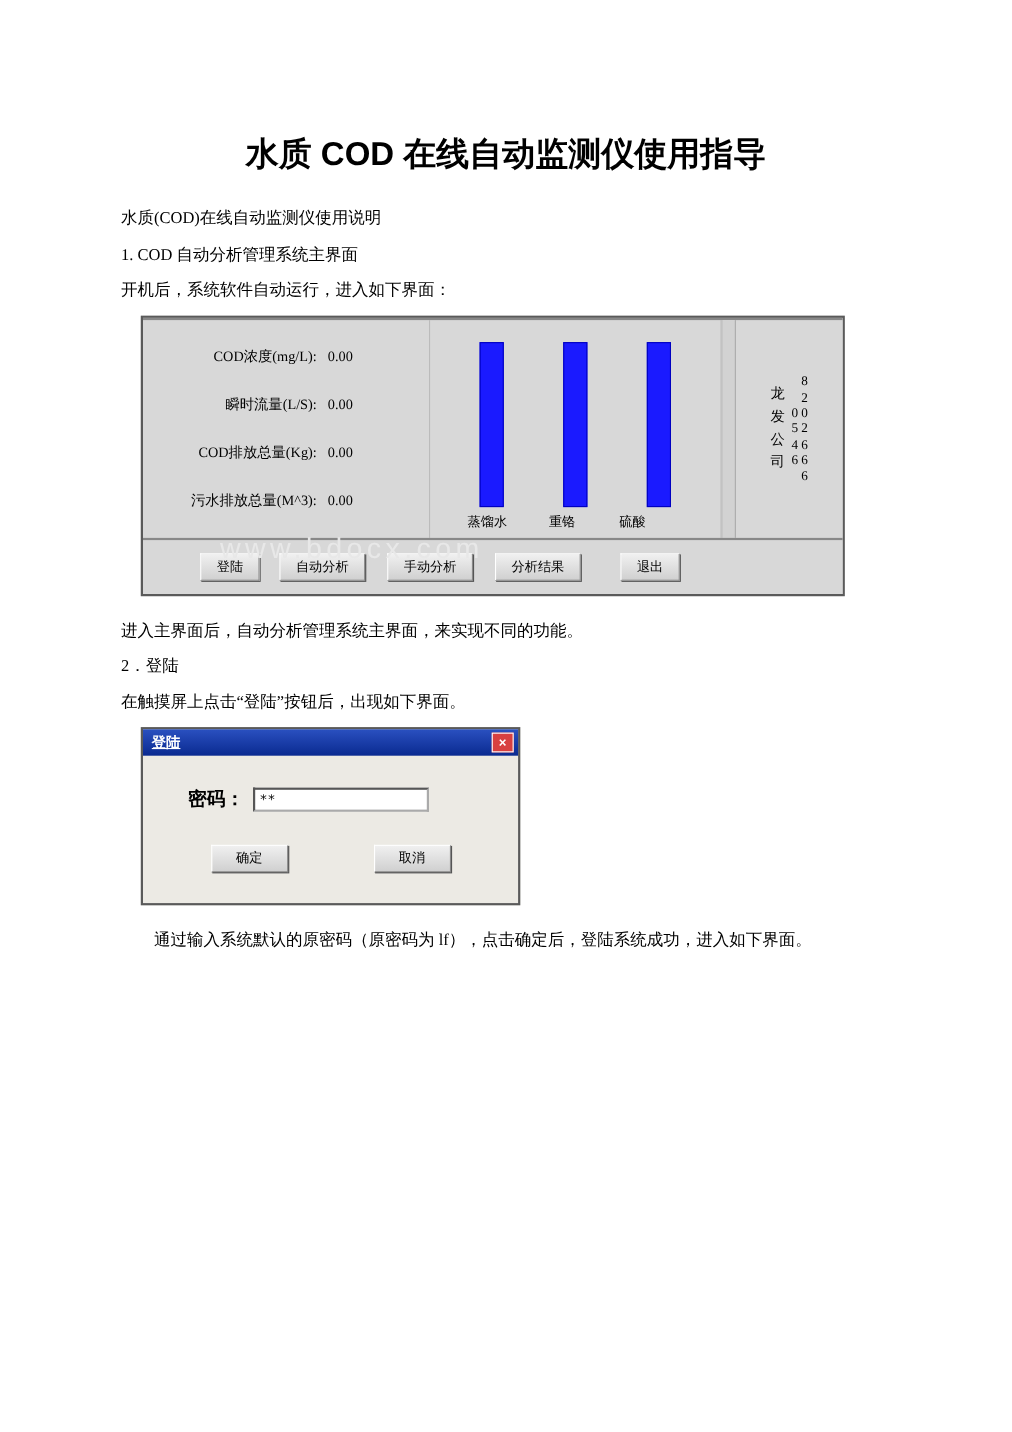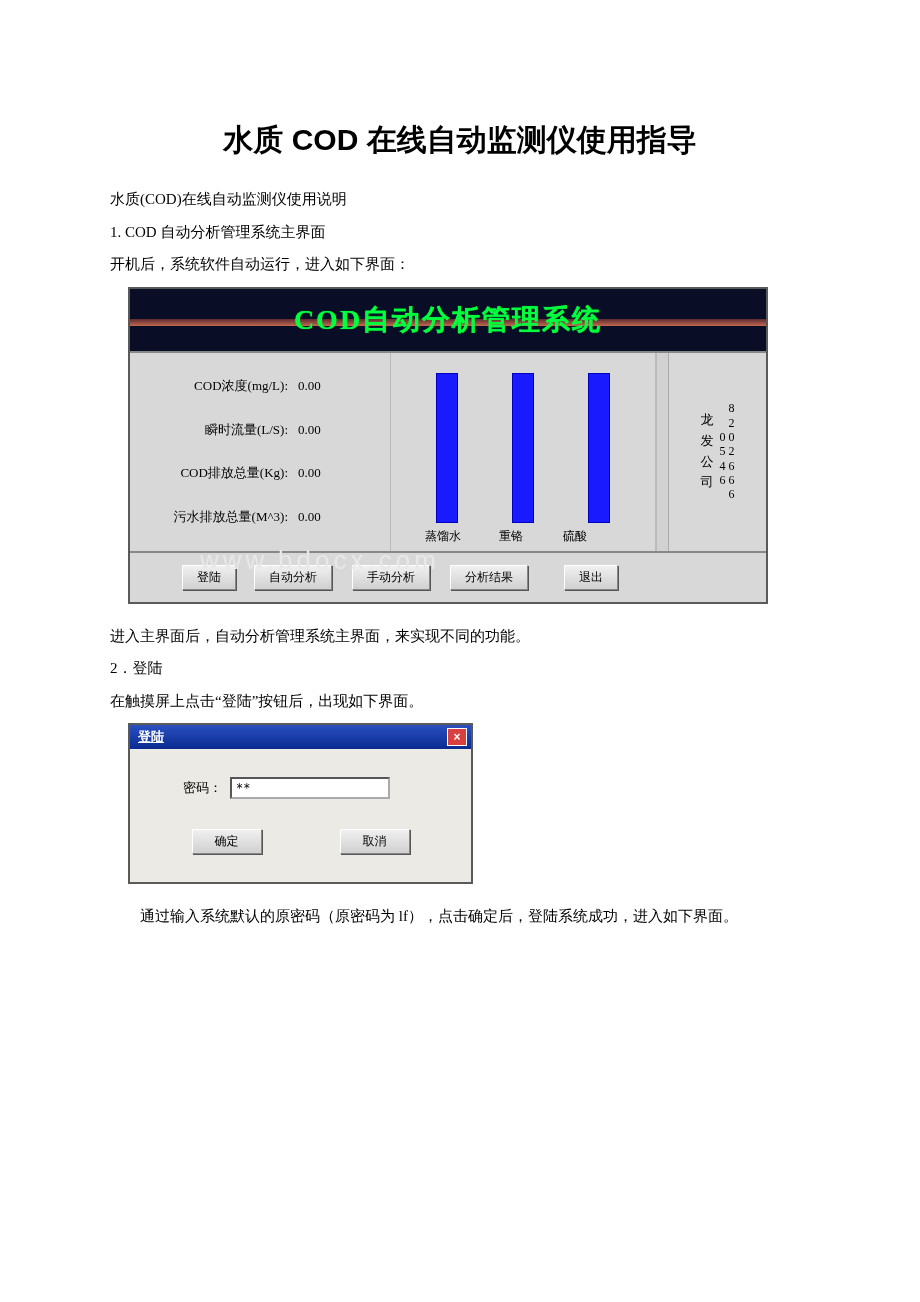--- a/index.html
+++ b/index.html
@@ -181,22 +181,23 @@
     padding: 28px 20px 10px 20px;
   }
   .login-row {
     display: flex;
     align-items: center;
     margin-bottom: 30px;
   }
   .login-label {
     width: 80px;
     text-align: right;
-    font-size: 13px;
+    font-size: 17px;
     padding-right: 8px;
+    font-weight: bold;
   }
   .login-input {
     width: 160px;
     height: 22px;
     border: 2px inset #aaa;
     background: #fff;
     font-size: 12px;
     padding: 0 4px;
     font-family: monospace;
   }
@@ -210,23 +211,20 @@
 </head>
 <body>
 
 <h1 class="doc-title">水质 COD 在线自动监测仪使用指导</h1>
 
 <p class="para">水质(COD)在线自动监测仪使用说明</p>
 <p class="para">1. COD 自动分析管理系统主界面</p>
 <p class="para">开机后，系统软件自动运行，进入如下界面：</p>
 
 <div class="app-window">
-  <div class="app-banner">
-    <span class="app-banner-text">COD自动分析管理系统</span>
-  </div>
   <div class="app-body">
     <div class="metrics-col">
       <div class="metric-row">
         <span class="metric-label">COD浓度(mg/L):</span>
         <span class="metric-value">0.00</span>
       </div>
       <div class="metric-row">
         <span class="metric-label">瞬时流量(L/S):</span>
         <span class="metric-value">0.00</span>
       </div>

